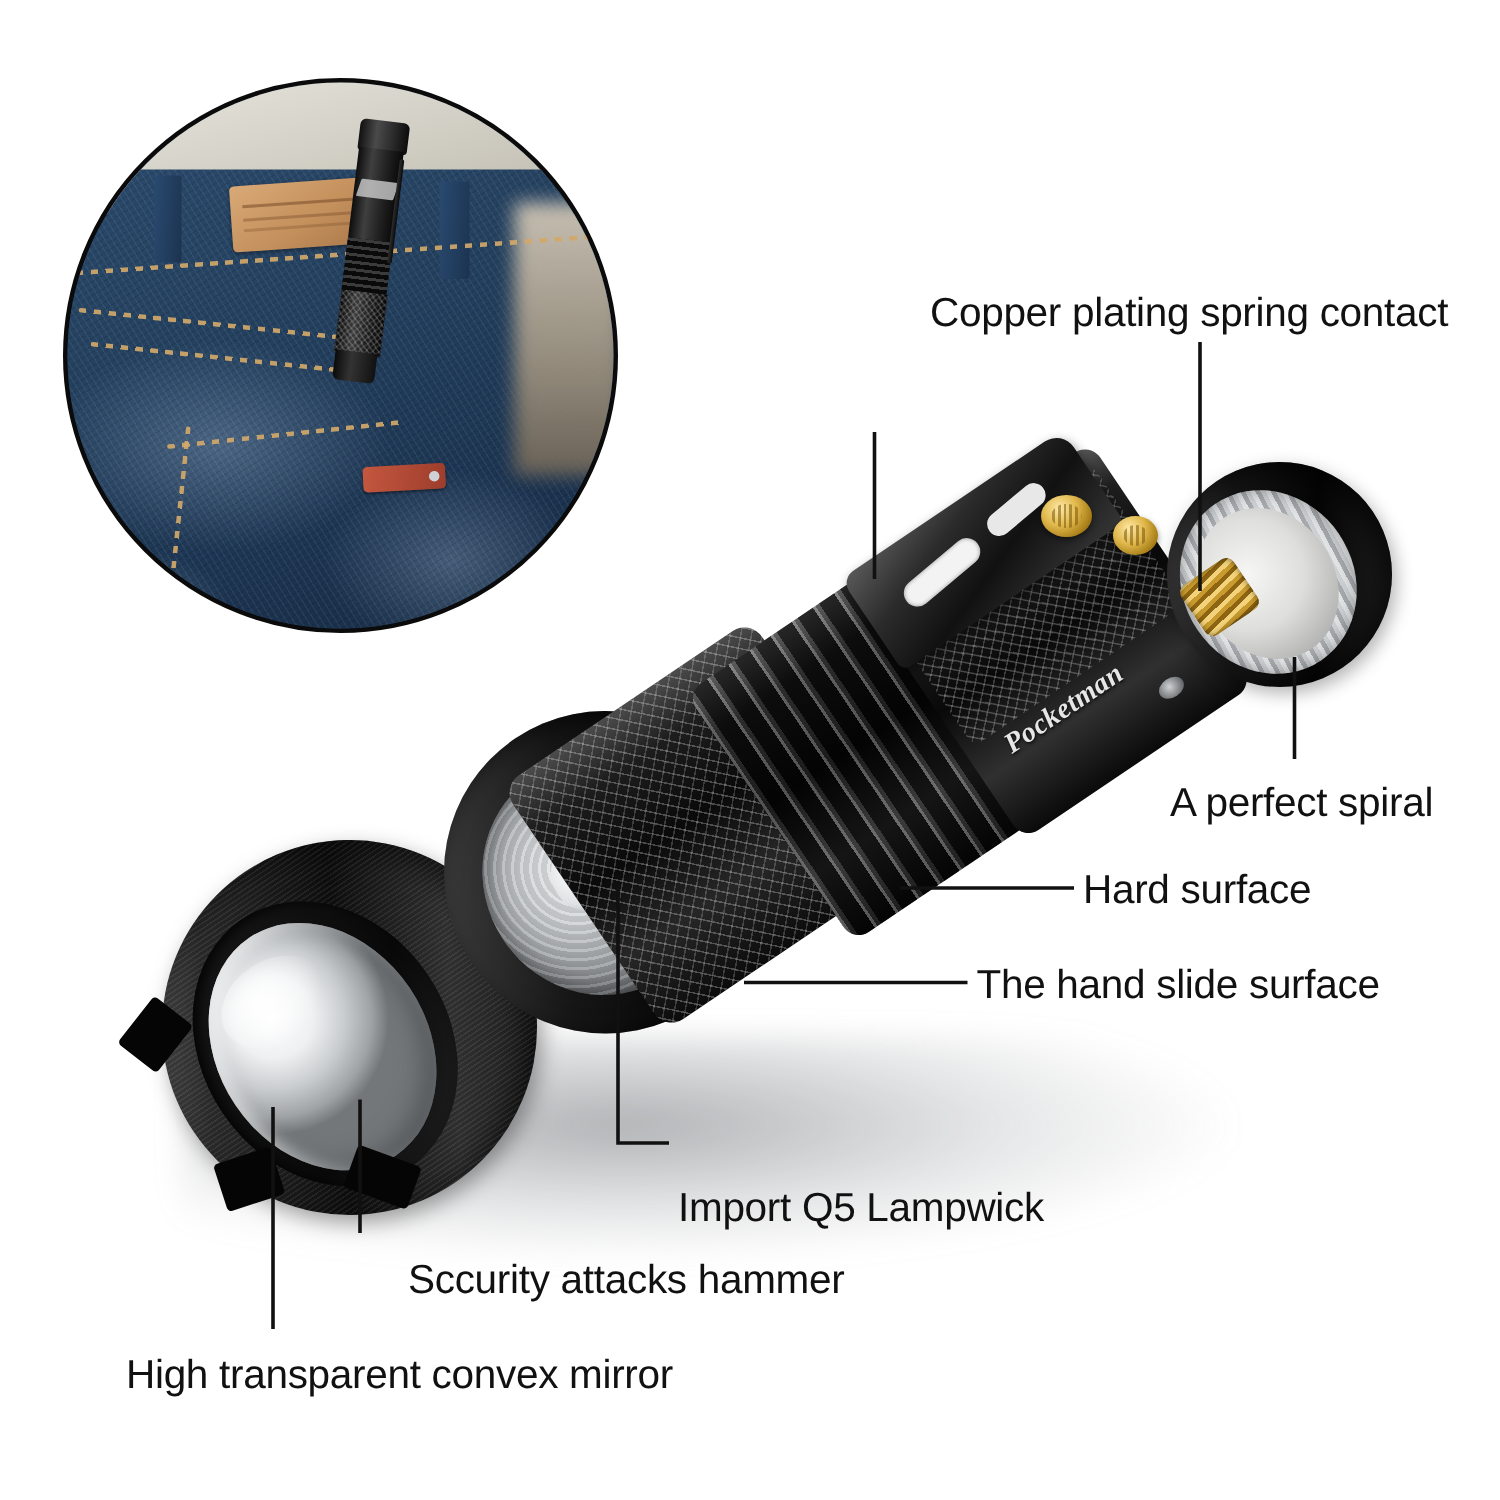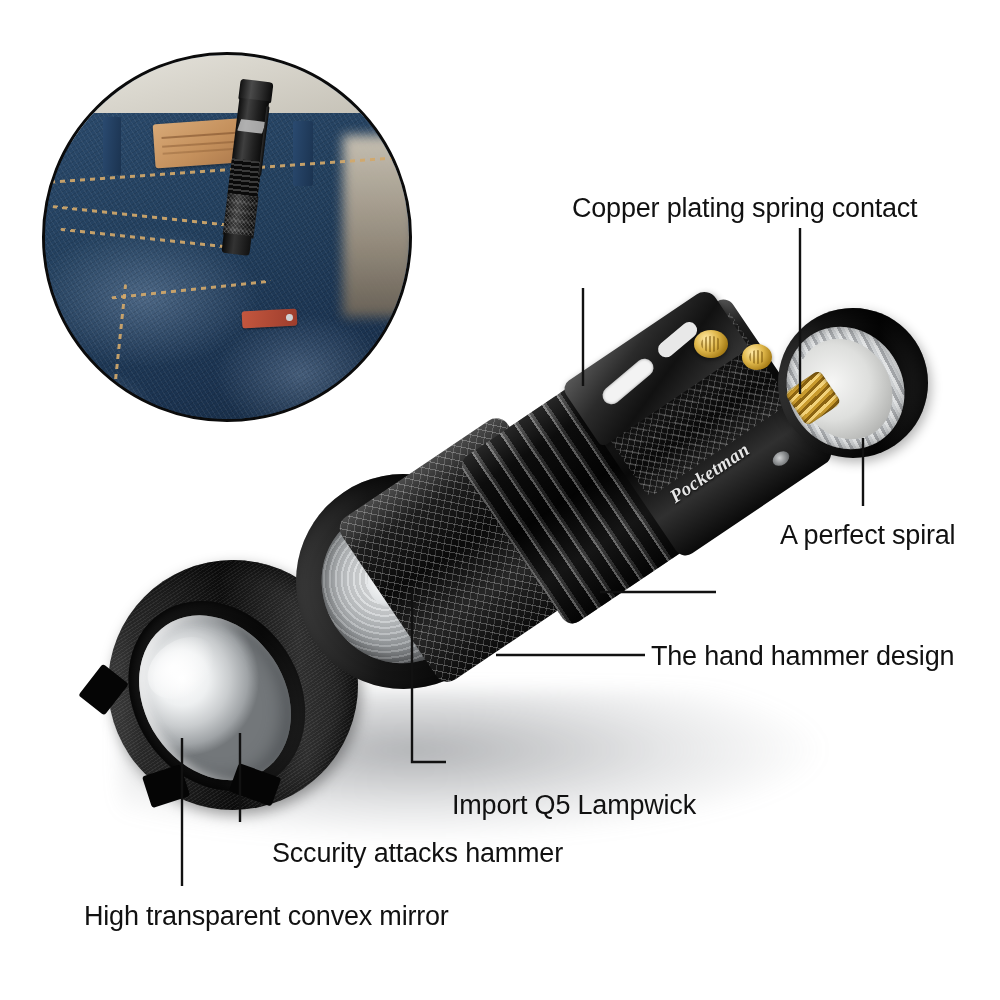--- a/index.html
+++ b/index.html
@@ -545,27 +545,28 @@
       <polyline points="583,288 583,386"></polyline>
       <polyline points="863,438 863,506"></polyline>
       <polyline points="600,592 716,592"></polyline>
       <polyline points="496,655 645,655"></polyline>
       <polyline points="412,592 412,762 446,762"></polyline>
       <polyline points="240,733 240,822"></polyline>
       <polyline points="182,738 182,886"></polyline>
     </g>
   </svg>
 
-  <div class="callout" style="left:572px;top:195px;">Copper plating spring contact</div>
+  <div class="callout" style="left:620px;top:195px;">Copper plating spring contact</div>
 
 
   <div class="callout" style="left:780px;top:522px;">A perfect spiral</div>
 
-
-  <div class="callout" style="left:651px;top:643px;">The hand hammer design</div>
+  <div class="callout" style="left:722px;top:580px;">Hard surface</div>
+
+  <div class="callout" style="left:651px;top:643px;">The hand slide surface</div>
 
   <div class="callout" style="left:452px;top:792px;">Import Q5 Lampwick</div>
 
   <div class="callout" style="left:272px;top:840px;">Sccurity attacks hammer</div>
 
   <div class="callout" style="left:84px;top:903px;text-align:right;">High transparent convex mirror</div>
 
 </div>
 
 </body></html>

